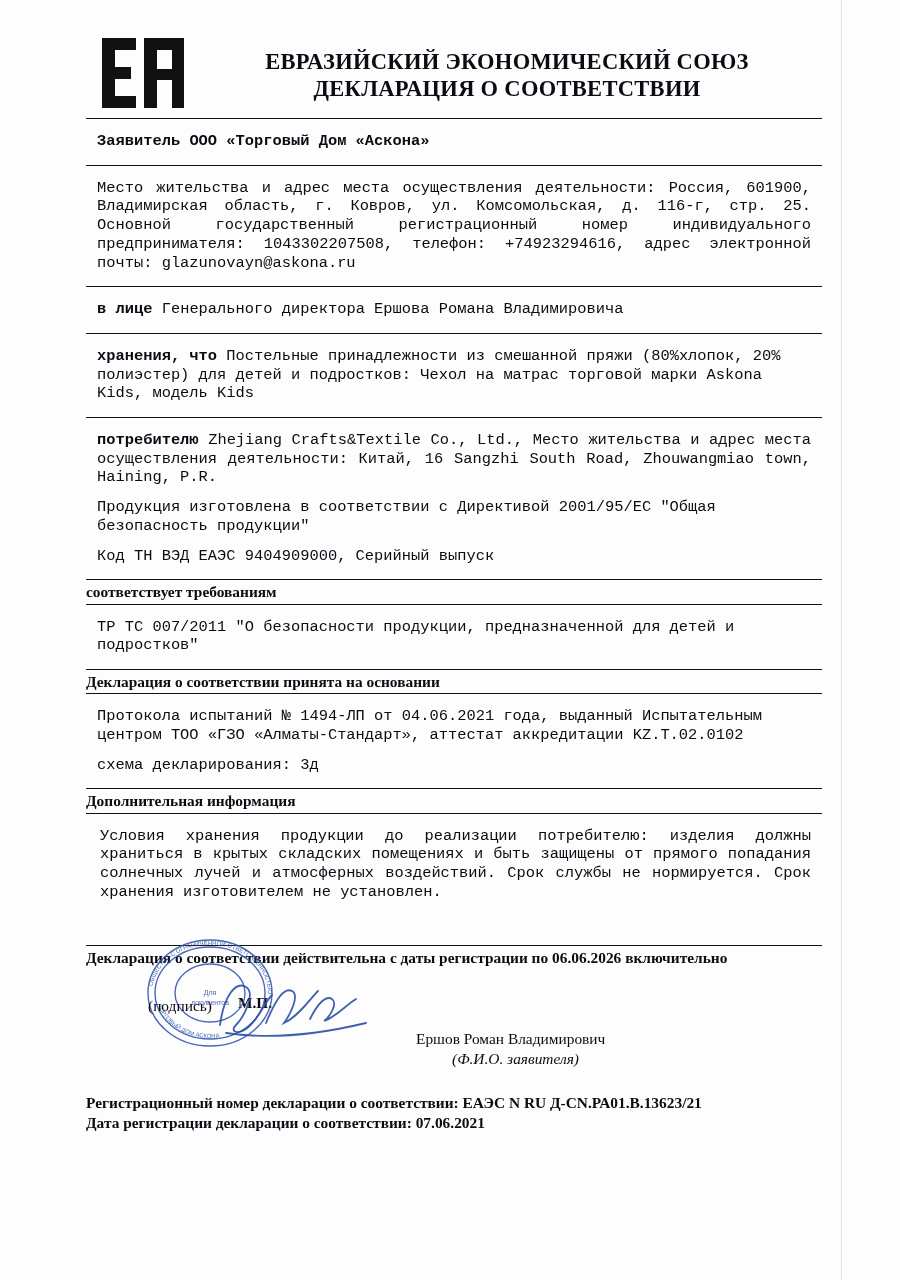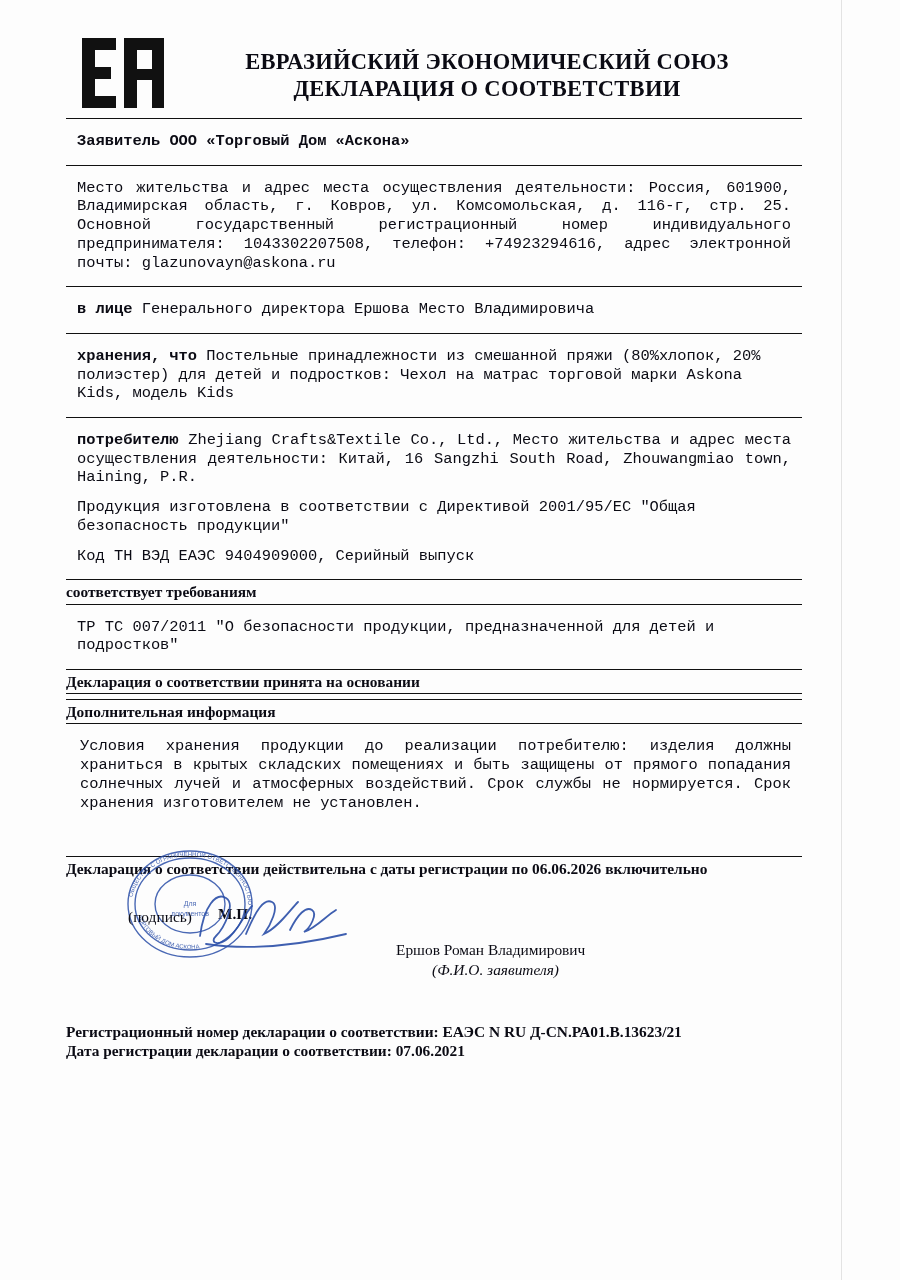--- a/index.html
+++ b/index.html
@@ -24,21 +24,21 @@
   .scan-edge {
     position: absolute;
     top: 0;
     bottom: 0;
     right: 58px;
     width: 1px;
     background: #e3e3e3;
   }
   .doc {
     position: absolute;
-    left: 66px;
+    left: 86px;
     top: 30px;
     width: 736px;
   }
 
   
   .header {
     display: flex;
     align-items: flex-start;
     gap: 0px;
     height: 88px;
@@ -141,21 +141,21 @@
     position: absolute;
     left: 120px;
     top: 28px;
     width: 210px;
     height: 70px;
     pointer-events: none;
   }
 
   
   .footer-reg {
-    margin-top: 42px;
+    margin-top: 24px;
     font-weight: bold;
     font-size: 15.4px;
     line-height: 1.28;
     position: relative;
     z-index: 3;
   }
 </style>
 </head>
 <body>
 
@@ -186,21 +186,21 @@
     <div class="block">
       <p class="b"><span>Заявитель</span> <span>ООО «Торговый Дом «Аскона»</span></p>
     </div>
     <div class="rule"></div>
     <div class="block just">
       <p>Место жительства и адрес места осуществления деятельности: Россия, 601900, Владимирская область, г. Ковров, ул. Комсомольская, д. 116-г, стр. 25. Основной государственный регистрационный номер индивидуального предпринимателя: 1043302207508, телефон: +74923294616, адрес электронной почты: glazunovayn@askona.ru</p>
     </div>
 
     <div class="rule"></div>
     <div class="block">
-      <p><span class="b">в лице</span> <span>Генерального директора Ершова Место Владимировича</span></p>
+      <p><span class="b">в лице</span> <span>Генерального директора Ершова Романа Владимировича</span></p>
     </div>
 
     <div class="rule"></div>
     <div class="block">
       <p><span class="b">хранения, что</span> <span>Постельные принадлежности из смешанной пряжи (80%хлопок, 20% полиэстер) для детей и подростков: Чехол на матрас торговой марки Askona Kids, модель Kids</span></p>
     </div>
 
     <div class="rule"></div>
     <div class="block">
       <p class="just"><span class="b">потребителю</span> <span>Zhejiang Crafts&amp;Textile Co., Ltd., Место жительства и адрес места осуществления деятельности: Китай, 16 Sangzhi South Road, Zhouwangmiao town, Haining, P.R.</span></p>
@@ -212,20 +212,22 @@
     <div class="label-line">соответствует требованиям</div>
     <div class="rule"></div>
     <div class="block">
       <p>ТР ТС 007/2011 "О безопасности продукции, предназначенной для детей и подростков"</p>
     </div>
 
     <div class="rule"></div>
     <div class="label-line">Декларация о соответствии принята на основании</div>
     <div class="rule"></div>
     <div class="block">
+      <p>Протокола испытаний № 1494-ЛП от 04.06.2021 года, выданный Испытательным центром ТОО «ГЗО «Алматы-Стандарт», аттестат аккредитации KZ.T.02.0102</p>
+      <p>схема декларирования: 3д</p>
     </div>
 
     <div class="rule"></div>
     <div class="label-line">Дополнительная информация</div>
     <div class="rule"></div>
     <div class="block just indent-left">
       <p>Условия хранения продукции до реализации потребителю: изделия должны храниться в крытых складских помещениях и быть защищены от прямого попадания солнечных лучей и атмосферных воздействий. Срок службы не нормируется. Срок хранения изготовителем не установлен.</p>
     </div>
 
     <div class="sig-area">

